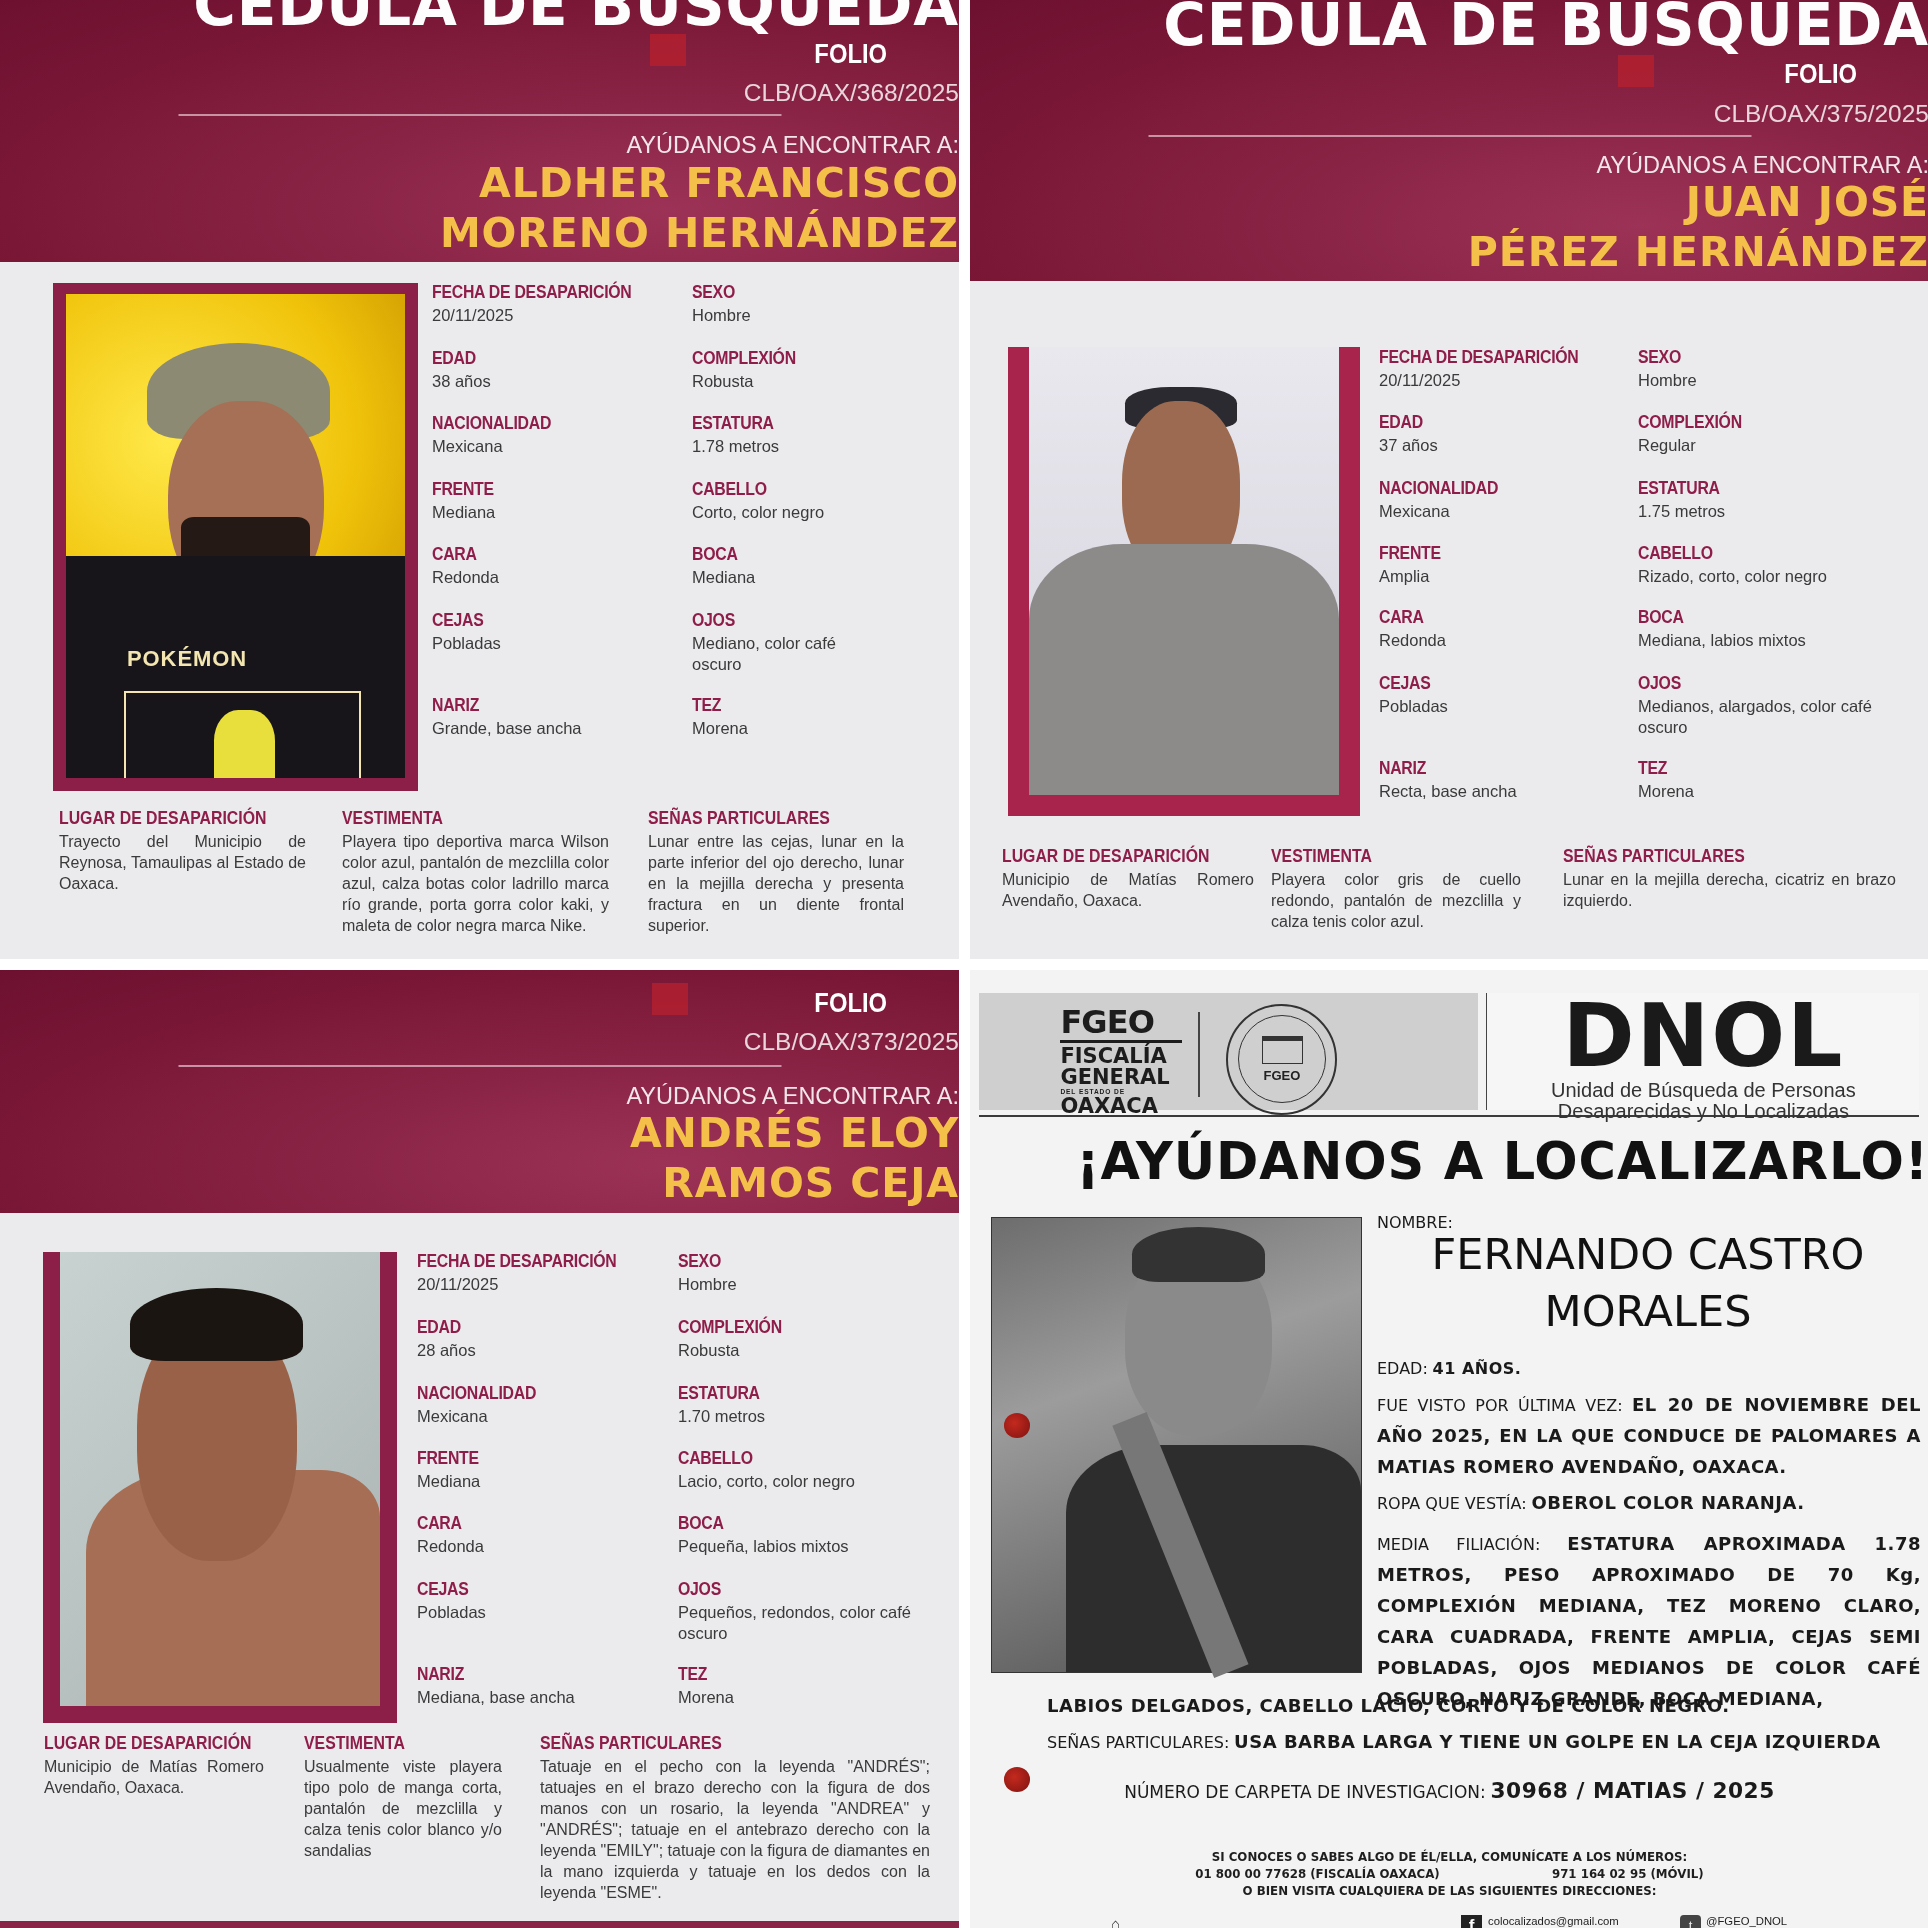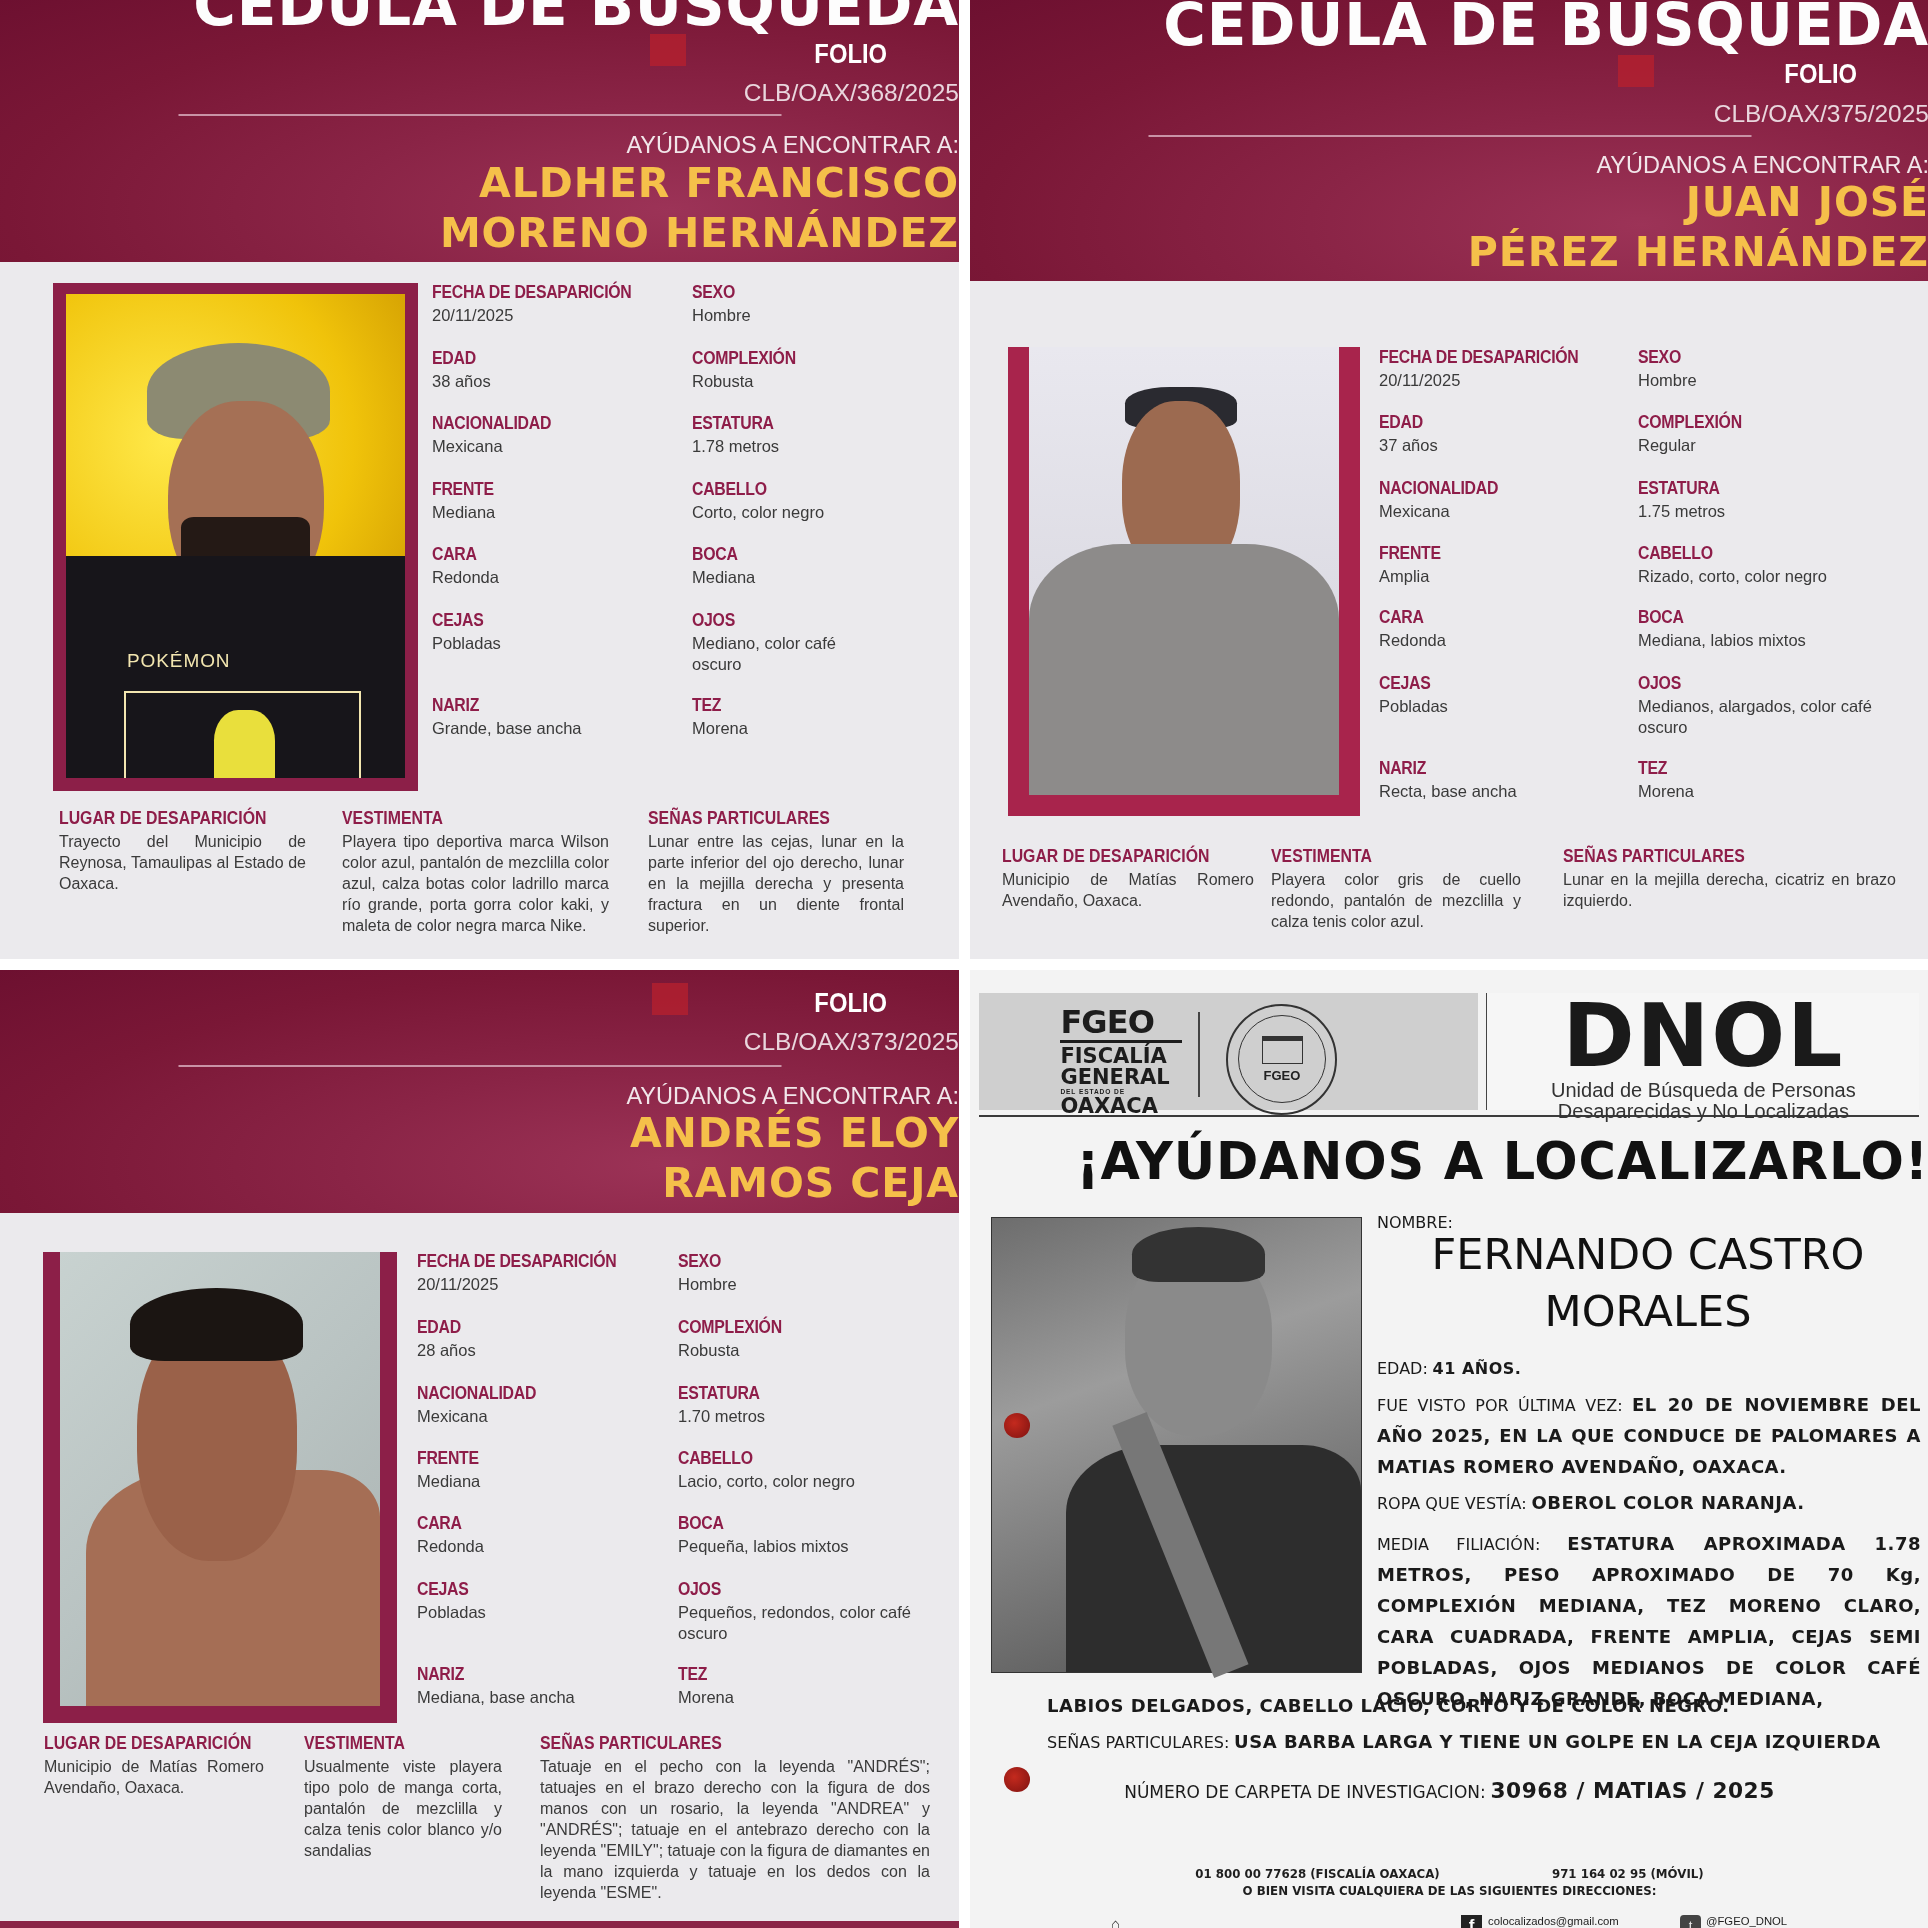--- a/index.html
+++ b/index.html
@@ -71,21 +71,21 @@
     font-size: 16px; color: #3a3a3a; line-height: 21px; text-align: justify; margin-top: 1.9px;
   }
 
   
   .ph-yellow { background: radial-gradient(circle at 30% 30%, #ffe94a 0%, #f0c30a 45%, #c89200 80%, #6a4a00 100%); }
   .ph-yellow .shirt { position: absolute; left: 0; bottom: 0; width: 100%; height: 46%; background: #17151a; }
   .ph-yellow .face { position: absolute; left: 30%; top: 22%; width: 46%; height: 44%; background: #a57055; border-radius: 45% 45% 50% 50%; }
   .ph-yellow .beard { position: absolute; left: 34%; top: 46%; width: 38%; height: 22%; background: #241915; border-radius: 10% 10% 50% 50%; }
   .ph-yellow .cap { position: absolute; left: 24%; top: 10%; width: 54%; height: 20%; background: #8c8a72; border-radius: 50% 50% 20% 20%; }
   .ph-yellow .logo {
-    position: absolute; left: 18%; bottom: 22%; color: #f3e6b0; font-weight: normal; font-size: 19px; letter-spacing: 0.9px;
+    position: absolute; left: 18%; bottom: 22%; color: #f3e6b0; font-weight: bold; font-size: 22px; letter-spacing: 0.9px;
   }
   .ph-yellow .pika { position: absolute; left: 17%; bottom: 0; width: 70%; height: 18%; border: 2.8px solid #f3e6b0; border-bottom: none; }
   .ph-yellow .pika::after { content: ""; position: absolute; left: 38%; top: 20%; width: 26%; height: 90%; background: #e9df3c; border-radius: 40% 40% 0 0; }
 
   .ph-grey { background: linear-gradient(180deg, #e9e8ef 0%, #dcdbe3 60%, #d2c9c2 100%); }
   .ph-grey .shirt { position: absolute; left: 0; bottom: 0; width: 100%; height: 56%; background: #8d8b8a; border-radius: 30% 30% 0 0; }
   .ph-grey .face { position: absolute; left: 30%; top: 12%; width: 38%; height: 40%; background: #9c6a50; border-radius: 45%; }
   .ph-grey .shades { position: absolute; left: 31%; top: 9%; width: 36%; height: 9%; background: #2a2a30; border-radius: 40% 40% 20% 20%; }
 
   .ph-tile { background: linear-gradient(135deg, #c8d2d0 0%, #b9c3c2 50%, #a9b1b0 100%); }
@@ -478,20 +478,21 @@
   </div>
   <div class="p4-block" style="left:77px;top:757px;width:876px;">
     <span class="k">SEÑAS PARTICULARES:</span>
     <span class="v">USA BARBA LARGA Y TIENE UN GOLPE EN LA CEJA IZQUIERDA</span>
   </div>
   <div class="p4-block" style="left:0;top:806px;width:959px;text-align:center;">
     <span class="k" style="font-size:17px;">NÚMERO DE CARPETA DE INVESTIGACION:</span>
     <span class="v" style="font-size:21.7px;">30968 / MATIAS / 2025</span>
   </div>
 
+  <div class="p4-contact" style="top:879px;">SI CONOCES O SABES ALGO DE ÉL/ELLA, COMUNÍCATE A LOS NÚMEROS:</div>
   <div class="p4-contact" style="top:896px;">
     <span>01 800 00 77628 (FISCALÍA OAXACA)</span>
     <span style="display:inline-block;width:104px;"></span>
     <span>971 164 02 95 (MÓVIL)</span>
   </div>
   <div class="p4-contact" style="top:913px;">O BIEN VISITA CUALQUIERA DE LAS SIGUIENTES DIRECCIONES:</div>
 
   <div class="social-row">
     <span style="left:0;font-size:15px;">⌂</span>
     <span class="fb-icon" style="left:350px;">f</span>

